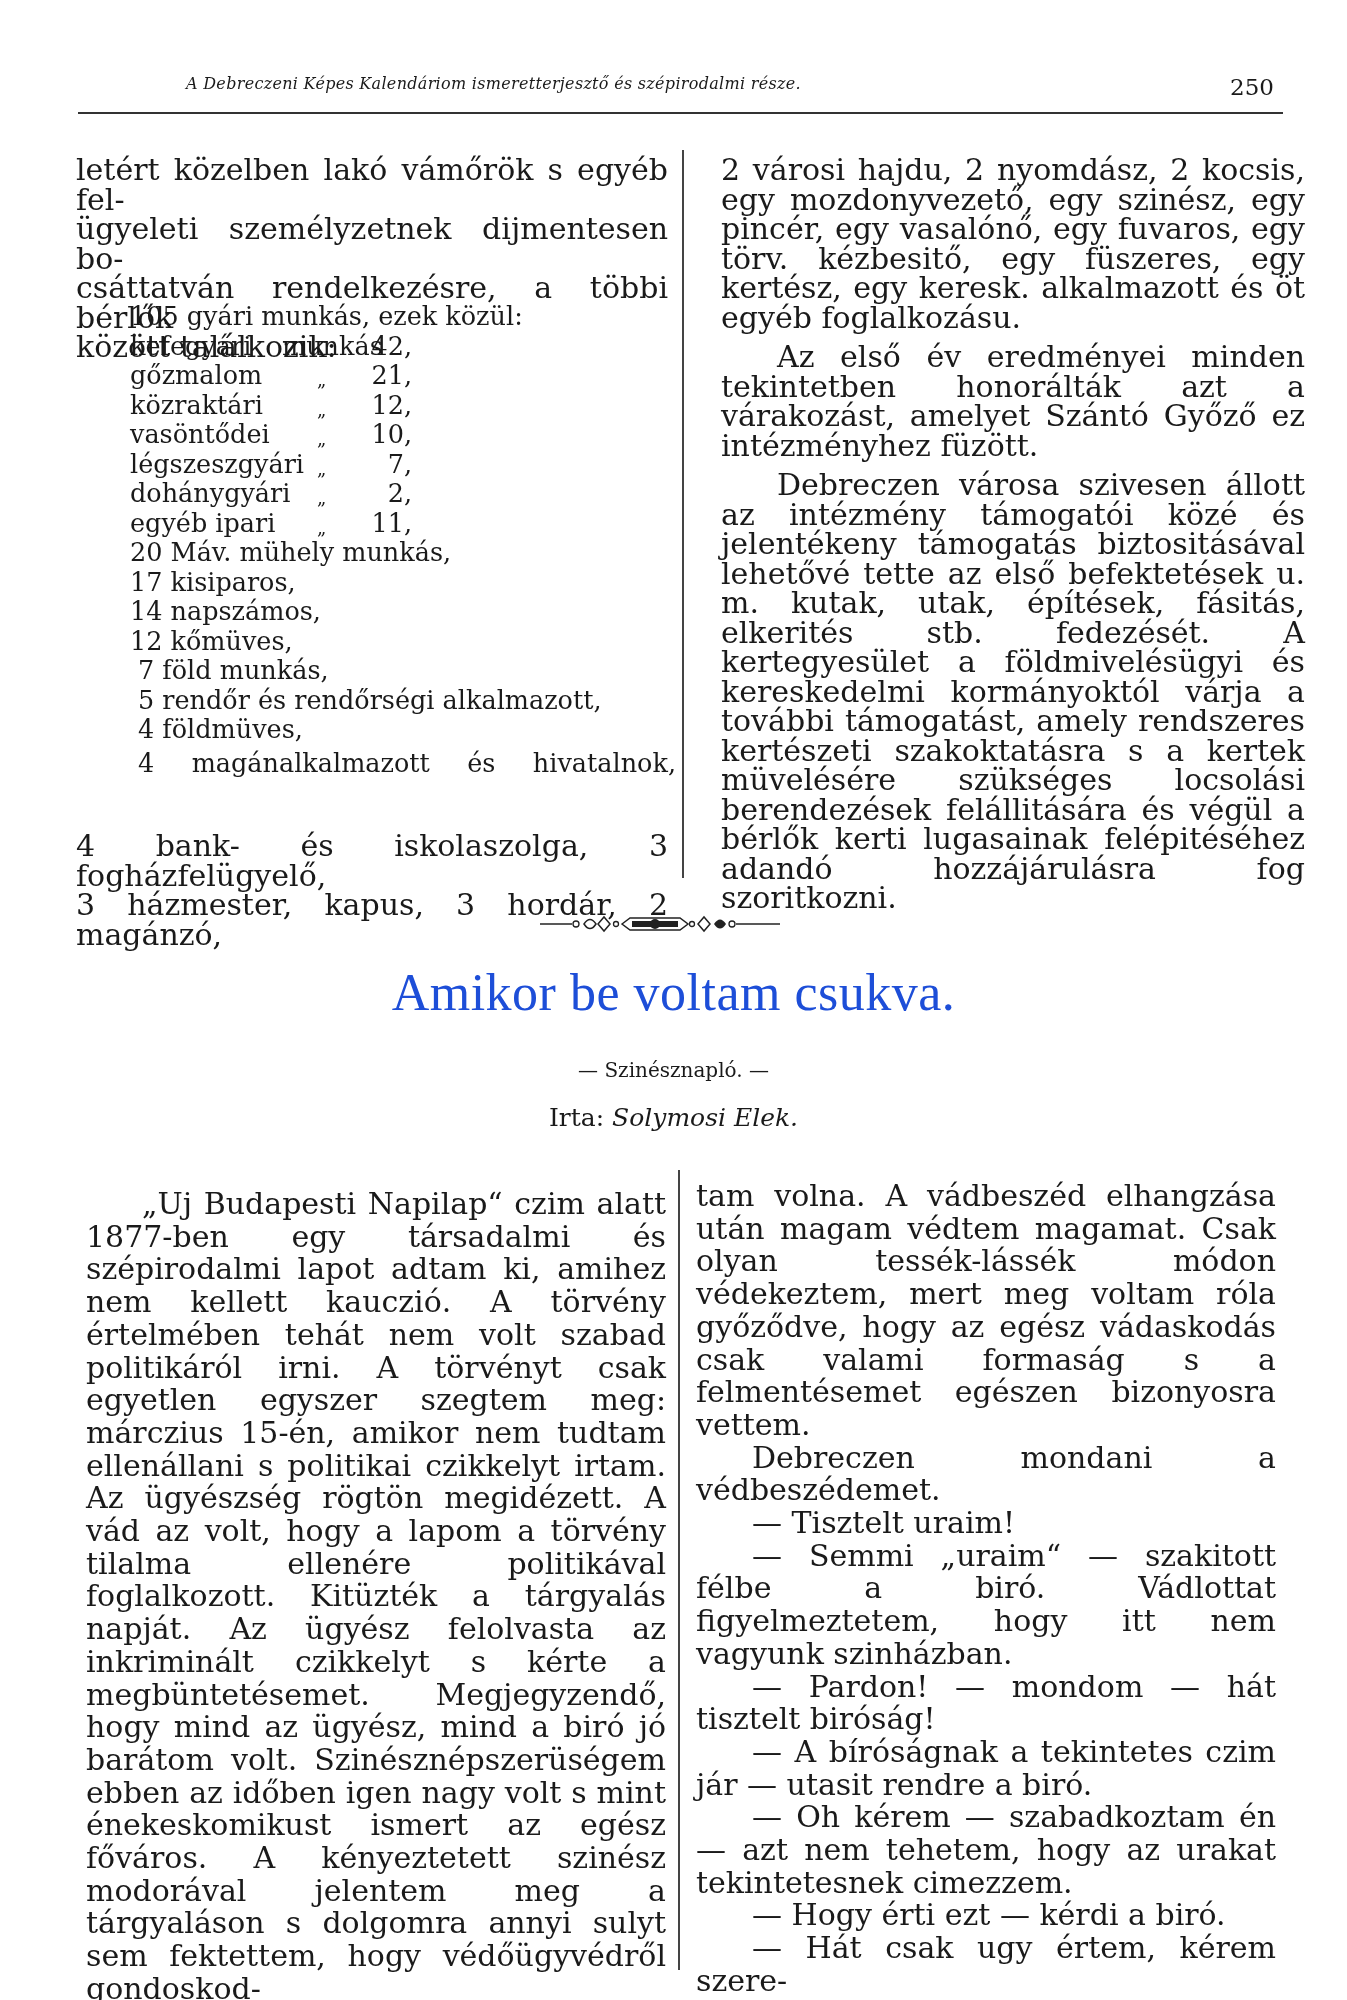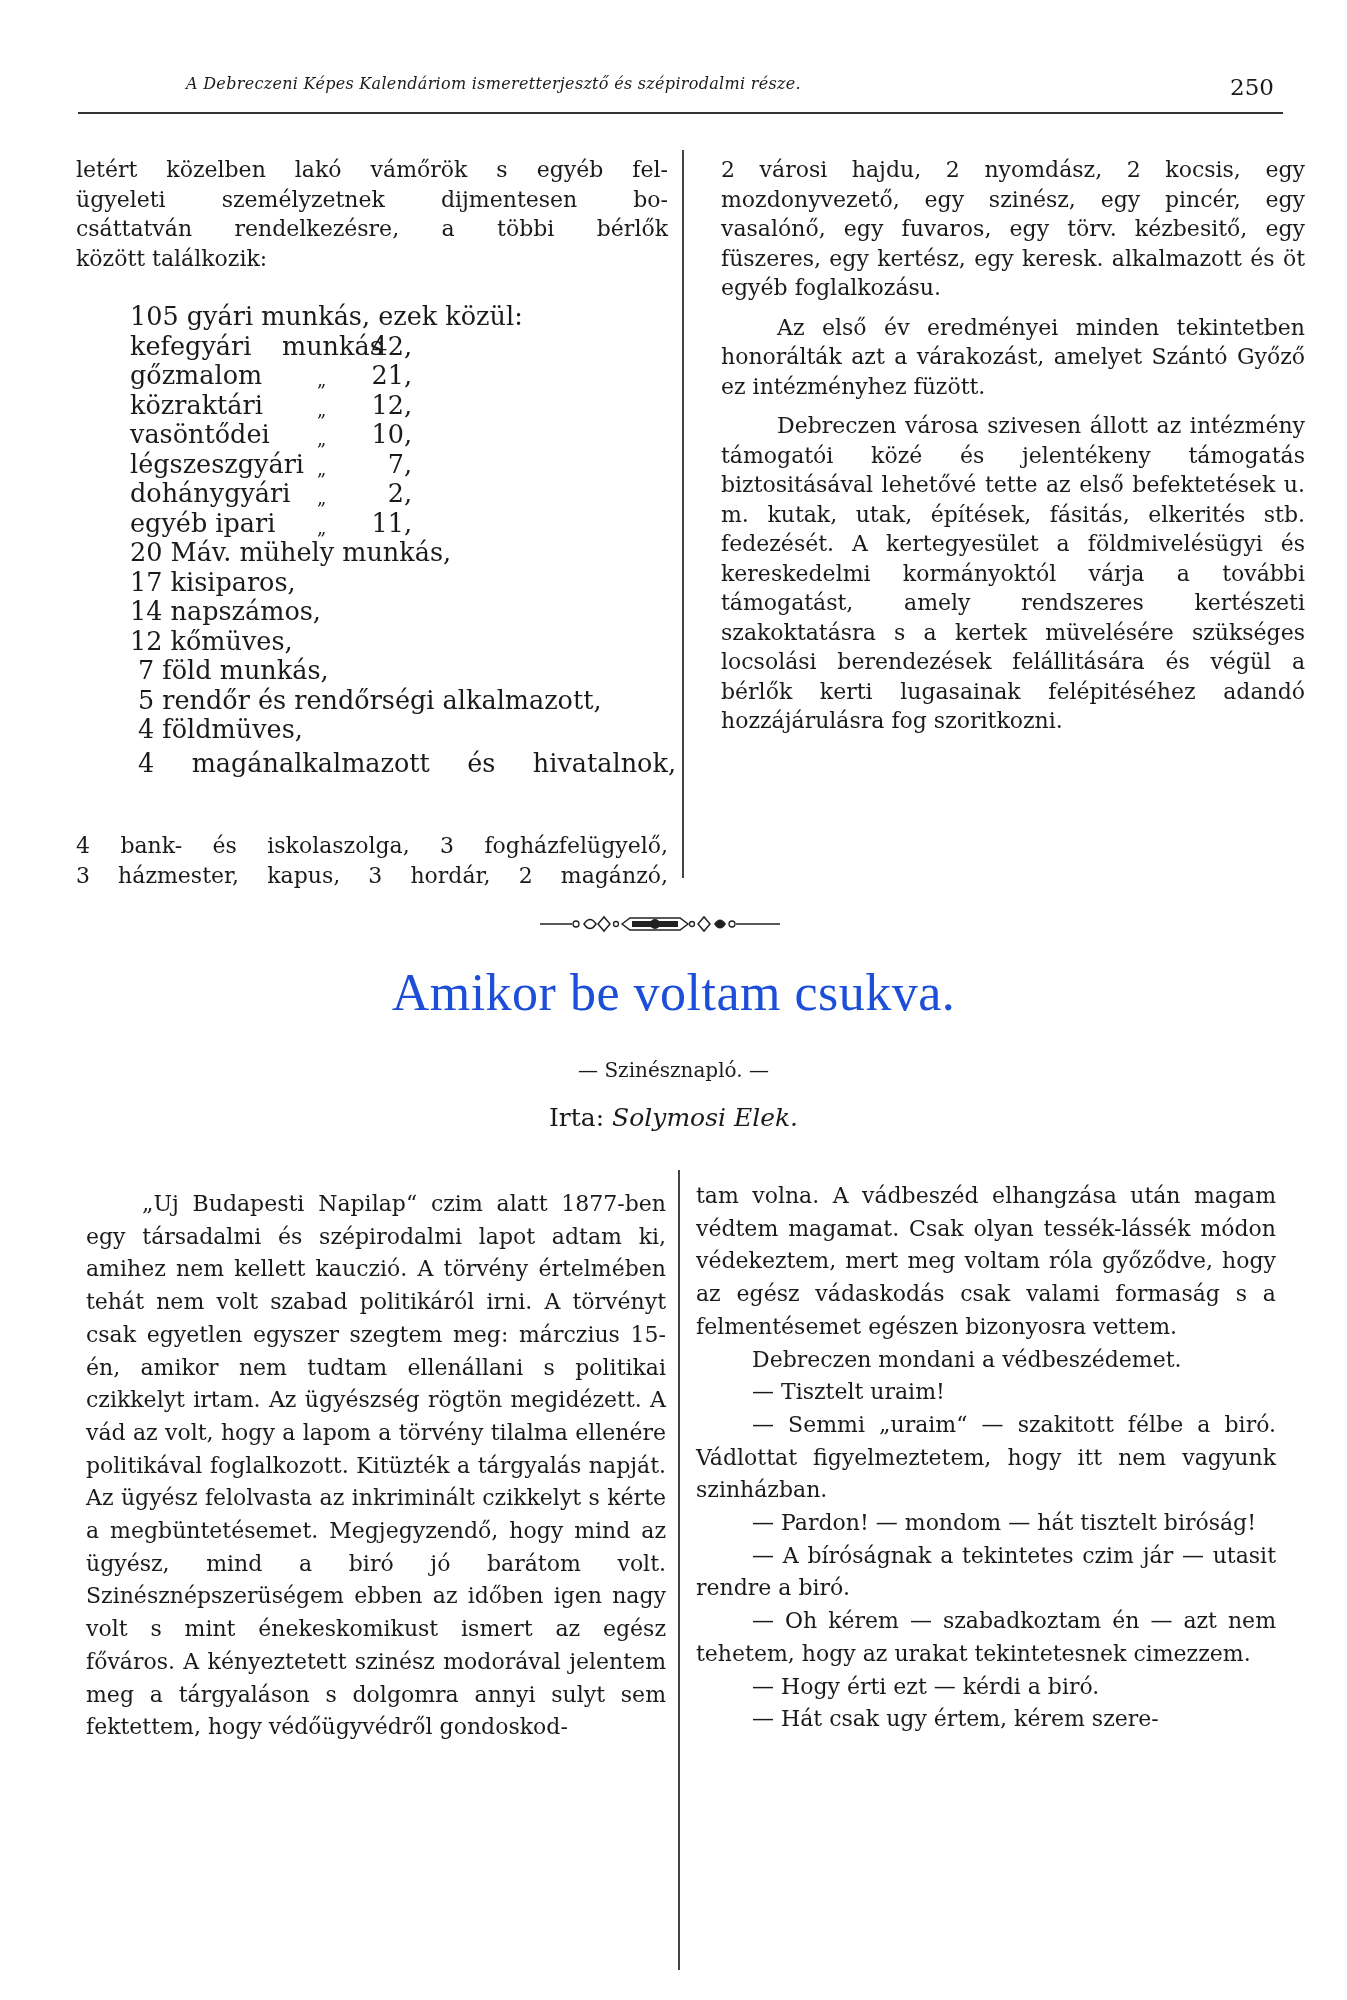--- a/index.html
+++ b/index.html
@@ -4,21 +4,21 @@
 <style>
   html, body { margin: 0; padding: 0; background: #ffffff; }
   body { width: 1347px; height: 2000px; position: relative; overflow: hidden;
          font-family: "DejaVu Serif", "Liberation Serif", serif; color: #1a1a1a; }
   .page { position: absolute; left: 0; top: 0; width: 1347px; height: 2000px; }
   .header { position: absolute; left: 78px; top: 74px; width: 1210px; height: 30px; }
   .header-title { position: absolute; left: 108px; top: 0; font-style: italic; font-size: 16px;
                   letter-spacing: 0.3px; white-space: nowrap; font-family: "DejaVu Serif", serif; }
   .header-page { position: absolute; right: 14px; top: 0; font-size: 23px; font-family: "DejaVu Serif", serif; }
   .header-rule { position: absolute; left: 78px; top: 112px; width: 1205px; height: 2px; background: #333; }
-  .col { position: absolute; font-size: 22px; line-height: 29.5px; }
+  .col { position: absolute; font-size: 30px; line-height: 29.5px; }
   .col p { margin: 0; text-align: justify; text-align-last: left; }
   .col p.indent { text-indent: 56px; }
   .col p.gap { margin-top: 10px; }
   .line-just { display: block; text-align: justify; text-align-last: justify; }
   .vrule { position: absolute; width: 2px; background: #444; }
   .list { position: absolute; font-size: 25.5px; line-height: 29.5px; }
   .row { position: relative; height: 29.5px; white-space: nowrap; }
   .row .lbl { position: absolute; left: 8px; }
   .row .ditto { position: absolute; left: 195px; font-size: 18px; top: 4px; }
   .row .num { position: absolute; left: 230px; width: 60px; text-align: right; }

